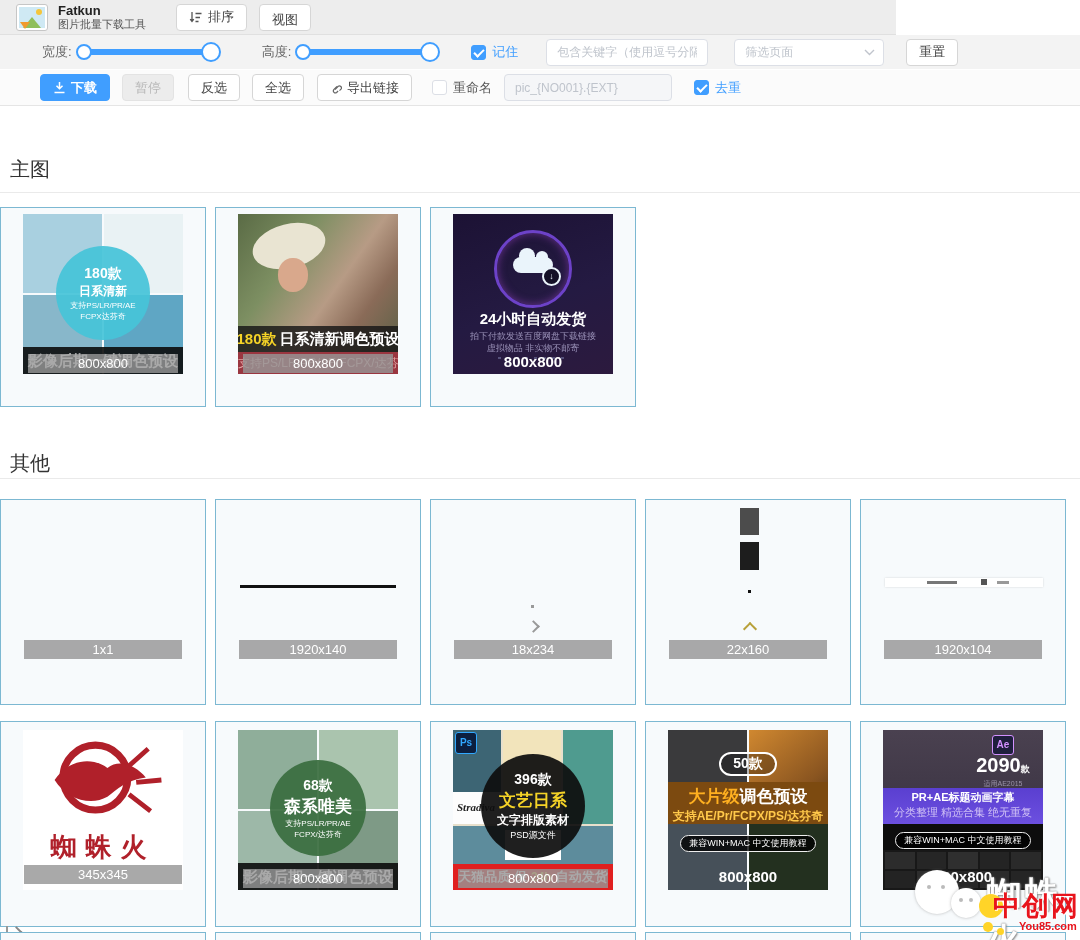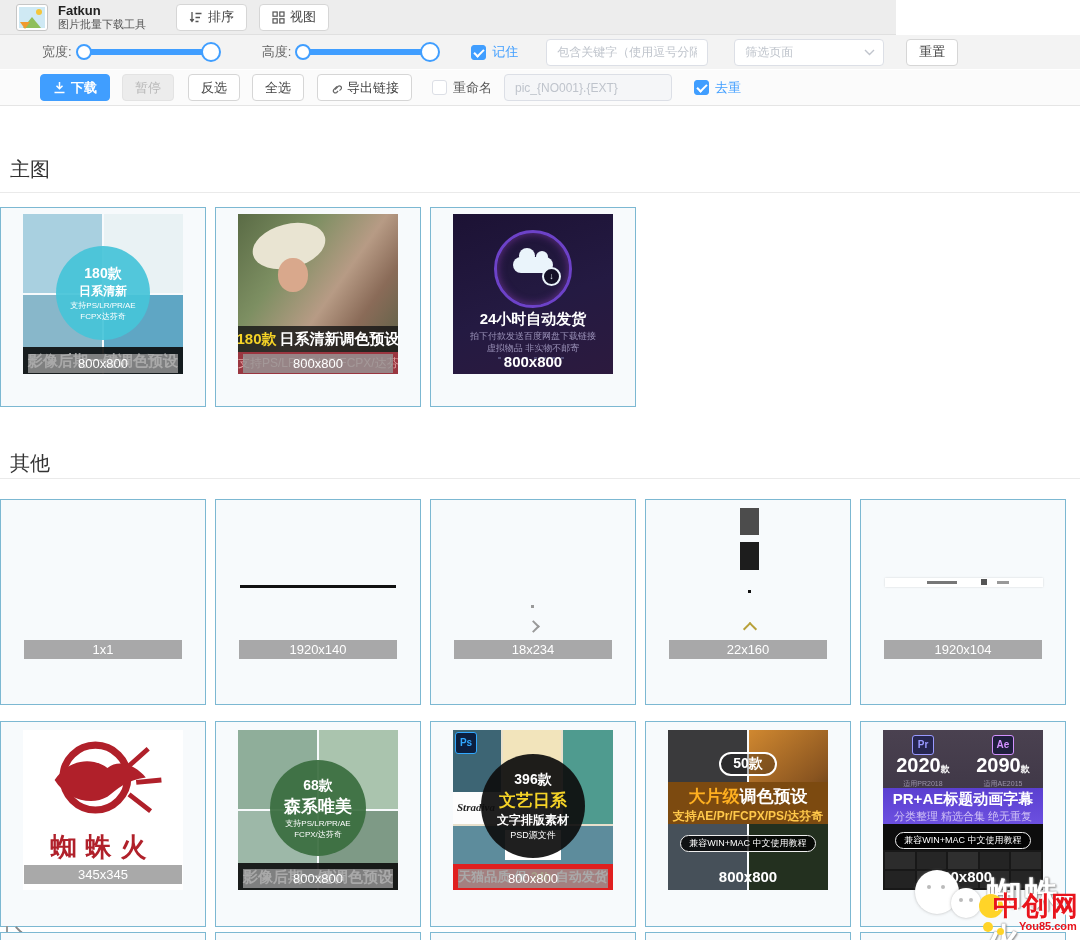--- a/index.html
+++ b/index.html
@@ -14,21 +14,21 @@
   .logo .sky{position:absolute;inset:2px;background:#cfe9f4;}
   .logo .hill{position:absolute;bottom:2px;left:6px;width:0;height:0;
         border-left:9px solid transparent;border-right:9px solid transparent;border-bottom:11px solid #8fbf5a;}
   .logo .sun{position:absolute;top:4px;right:5px;width:6px;height:6px;border-radius:50%;background:#f5c53a;}
   .logo .arrow{position:absolute;left:3px;bottom:1px;width:0;height:0;
         border-left:5px solid transparent;border-right:5px solid transparent;border-top:7px solid #f09a2e;}
   .titles{margin-left:10px;line-height:1.1;}
   .app-name{font-size:13px;font-weight:bold;color:#222;}
   .app-sub{font-size:11px;color:#555;}
   .tb-btn{margin-left:30px;}
-  .tb-btn + .tb-btn{margin-left:12px;}
+  .tb-btn + .tb-btn{margin-left:12px;flex-direction:column;}
 
   .btn{display:inline-flex;align-items:center;justify-content:center;gap:5px;background:#fff;
        border:1px solid #d6d6d6;border-radius:4px;font-size:13px;color:#444;padding:12px 12px;height:27px;
        cursor:pointer;box-sizing:border-box;white-space:nowrap;}
   .btn.primary{background:#409eff;border-color:#409eff;color:#fff;font-weight:bold;}
   .btn.disabled{background:#ececec;border-color:#e3e3e3;color:#b7b7b7;}
 
   .filterbar{position:absolute;left:0;top:35px;width:1080px;height:34px;background:#f3f3f3;
              display:flex;align-items:center;}
   .flabel{font-size:13px;color:#666;}
@@ -358,36 +358,29 @@
         </div>
         <div style="position:absolute;left:0;right:0;top:102px;text-align:center;z-index:3;">
           <span class="pill2">兼容WIN+MAC 中文使用教程</span>
         </div>
       </div>
       <div class="size-badge dark" style="top:145px;">800x800</div>
     </div>
 
     <div class="card" style="left:860px;top:615px;height:206px;">
       <div class="thumb" style="top:8px;background:linear-gradient(180deg,#4a4150 0%,#3a3342 60%,#2a2433 100%);">
-        <div style="position:absolute;left:0;top:4px;width:80px;text-align:center;">
-          <span class="appicon" style="width:20px;height:18px;line-height:18px;background:#262650;color:#9999ff;font-size:10px;border:1px solid #9999ff;">Pr</span>
-          <div style="color:#fff;font-weight:bold;font-size:20px;line-height:20px;">
-            <span>2020</span><span style="font-size:9px;">款</span>
-          </div>
-          <div style="color:#9a93a8;font-size:7px;">适用PR2018</div>
-        </div>
         <div style="position:absolute;right:0;top:4px;width:80px;text-align:center;">
           <span class="appicon" style="width:20px;height:18px;line-height:18px;background:#1f1f3d;color:#d291ff;font-size:10px;border:1px solid #d291ff;">Ae</span>
           <div style="color:#fff;font-weight:bold;font-size:20px;line-height:20px;">
             <span>2090</span><span style="font-size:9px;">款</span>
           </div>
           <div style="color:#9a93a8;font-size:7px;">适用AE2015</div>
         </div>
         <div style="position:absolute;left:0;right:0;top:58px;height:36px;background:linear-gradient(180deg,#5a3fd0,#6c50e0);text-align:center;">
-          <div style="color:#fff;font-weight:bold;font-size:15px;margin-top:2px;white-space:nowrap;">PR+AE标题动画字幕</div>
+          <div style="color:#fff;font-weight:bold;font-size:11px;margin-top:2px;white-space:nowrap;">PR+AE标题动画字幕</div>
           <div style="color:#cfc0f5;font-size:11px;white-space:nowrap;">分类整理 精选合集 绝无重复</div>
         </div>
         <div style="position:absolute;left:0;right:0;top:94px;height:26px;background:#0d0d0d;text-align:center;padding-top:5px;box-sizing:border-box;">
           <span class="pill2">兼容WIN+MAC 中文使用教程</span>
         </div>
         <div style="position:absolute;left:0;right:0;top:120px;bottom:0;background:#181818;
                     display:grid;grid-template-columns:repeat(5,1fr);gap:2px;padding:2px;box-sizing:border-box;">
           <div style="background:#2c2c2c;"></div>
           <div style="background:#262626;"></div>
           <div style="background:#2f2f2f;"></div>

